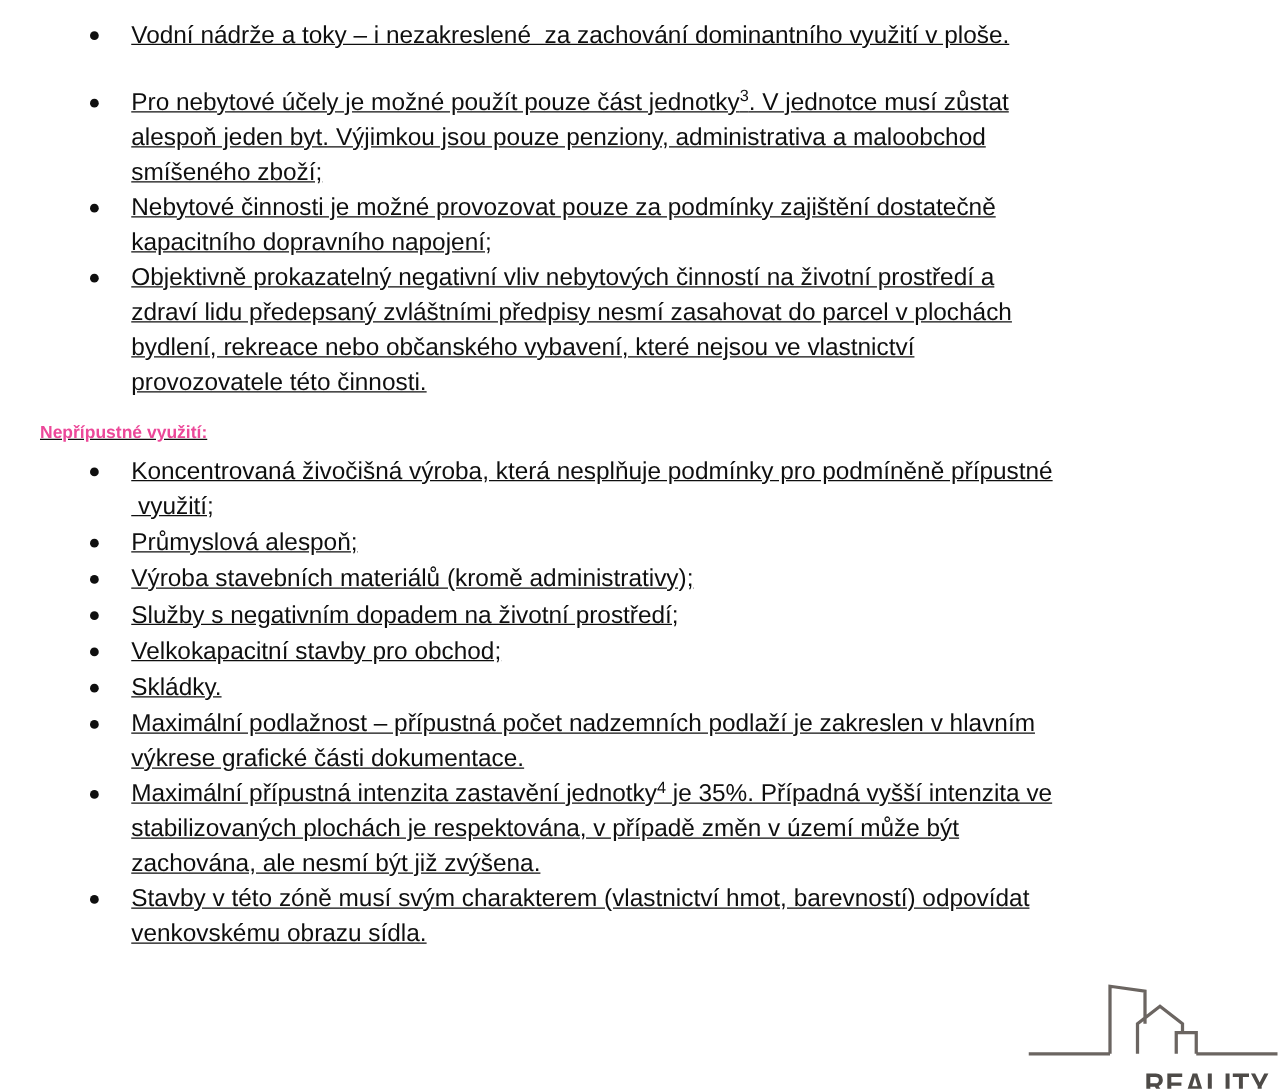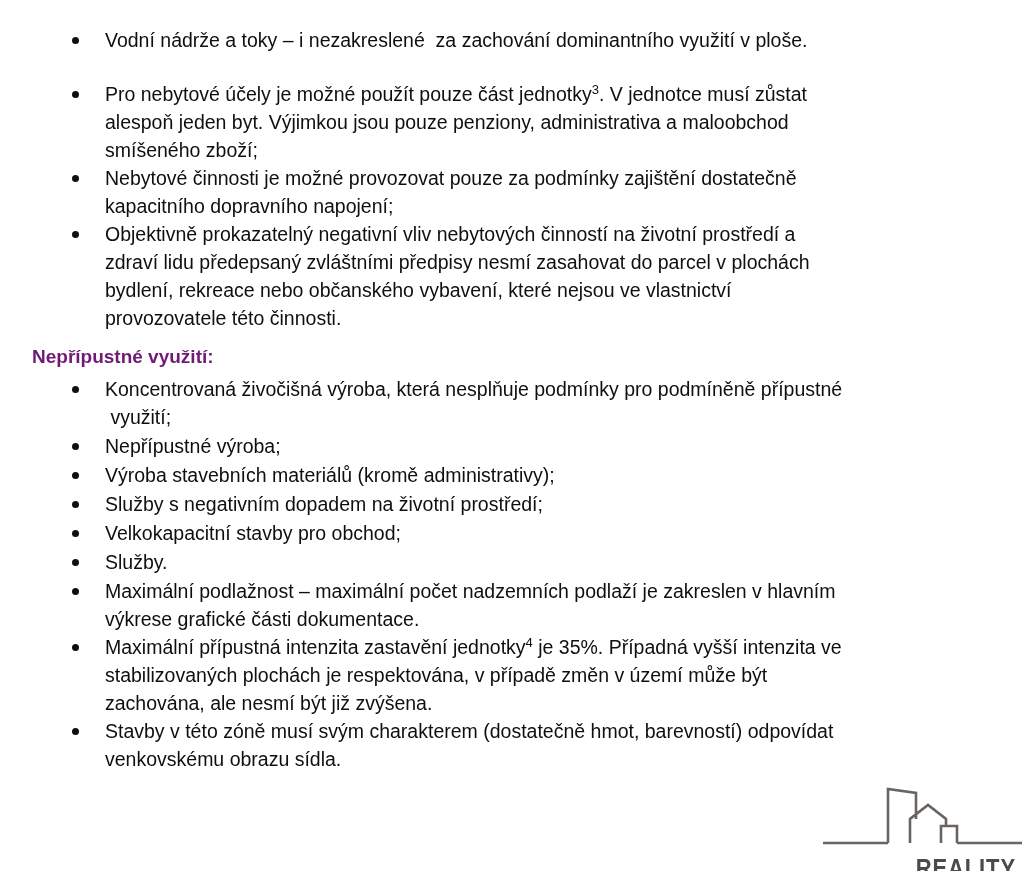--- a/index.html
+++ b/index.html
@@ -6,38 +6,38 @@
   body {
     width: 1024px; height: 871px;
     background: #ffffff;
     position: relative;
     overflow: hidden;
     font-family: "Liberation Sans", sans-serif;
     font-size: 19.5px;
     line-height: 28px;
     color: #0f0f0f;
   }
-  .doc { padding: 26px 20px 0 32px; }
+  .doc { padding: 14px 20px 0 32px; text-decoration: underline; }
   .doc p { margin: 0; white-space: pre-wrap; }
   .doc ul { margin: 0; padding: 0 0 0 73px; list-style: none; }
   .doc li { position: relative; white-space: pre-wrap; }
   .doc li::before {
     content: "";
     position: absolute;
     left: -33px; top: 10.5px;
     width: 7px; height: 7px;
     border-radius: 50%;
     background: #0f0f0f;
   }
   .doc li span { white-space: pre-wrap; }
   ul.intro-list { margin-bottom: 26px; }
   ul.conditional-list { margin-top: 15px; }
   h2 {
-    font-size: 19px; line-height: 28px;
-    font-weight: bold; color: #701a75;
+    font-size: 14px; line-height: 28px;
+    font-weight: bold; color: #ec4899;
   }
   h2.h-inadmissible { margin: 11px 0 4px 0; }
   h2.h-spatial { margin: 14px 0 2px 0; }
   ul.inadmissible-list li { margin-bottom: 1px; }
   sup.fnref {
     font-size: 13px;
     line-height: 0;
     vertical-align: baseline;
     position: relative; top: -7px;
   }
@@ -92,35 +92,35 @@
 zdraví lidu předepsaný zvláštními předpisy nesmí zasahovat do parcel v plochách
 bydlení, rekreace nebo občanského vybavení, které nejsou ve vlastnictví
 provozovatele této činnosti.</span></li>
   </ul>
 
   <h2 class="h-inadmissible">Nepřípustné využití:</h2>
 
   <ul class="inadmissible-list">
     <li><span>Koncentrovaná živočišná výroba, která nesplňuje podmínky pro podmíněně přípustné
  využití;</span></li>
-    <li><span>Nepřípustné výroba;</span></li>
+    <li><span>Průmyslová alespoň;</span></li>
     <li><span>Výroba stavebních materiálů (kromě administrativy);</span></li>
     <li><span>Služby s negativním dopadem na životní prostředí;</span></li>
     <li><span>Velkokapacitní stavby pro obchod;</span></li>
-    <li><span>Služby.</span></li>
+    <li><span>Skládky.</span></li>
   </ul>
 
 
   <ul class="spatial-list">
-    <li><span>Maximální podlažnost – maximální počet nadzemních podlaží je zakreslen v hlavním
+    <li><span>Maximální podlažnost – přípustná počet nadzemních podlaží je zakreslen v hlavním
 výkrese grafické části dokumentace.</span></li>
     <li><span>Maximální přípustná intenzita zastavění jednotky</span><sup class="fnref">4</sup><span> je 35%. Případná vyšší intenzita ve
 stabilizovaných plochách je respektována, v případě změn v území může být
 zachována, ale nesmí být již zvýšena.</span></li>
-    <li><span>Stavby v této zóně musí svým charakterem (dostatečně hmot, barevností) odpovídat
+    <li><span>Stavby v této zóně musí svým charakterem (vlastnictví hmot, barevností) odpovídat
 venkovskému obrazu sídla.</span></li>
   </ul>
 
 </div>
 
 <div class="logo">
   <svg width="204" height="64" viewBox="0 0 204 64">
     <path d="M3,59 H68 M68,59 V5 L96,9 V35 M90,59 V35 L108,21 L126,35 V42 M121,59 V42 H137 V59 M137,59 H202" fill="none" stroke="#6b6561" stroke-width="2.6" stroke-linejoin="miter"></path>
   </svg>
   <div class="logo-top">REALITY</div>

